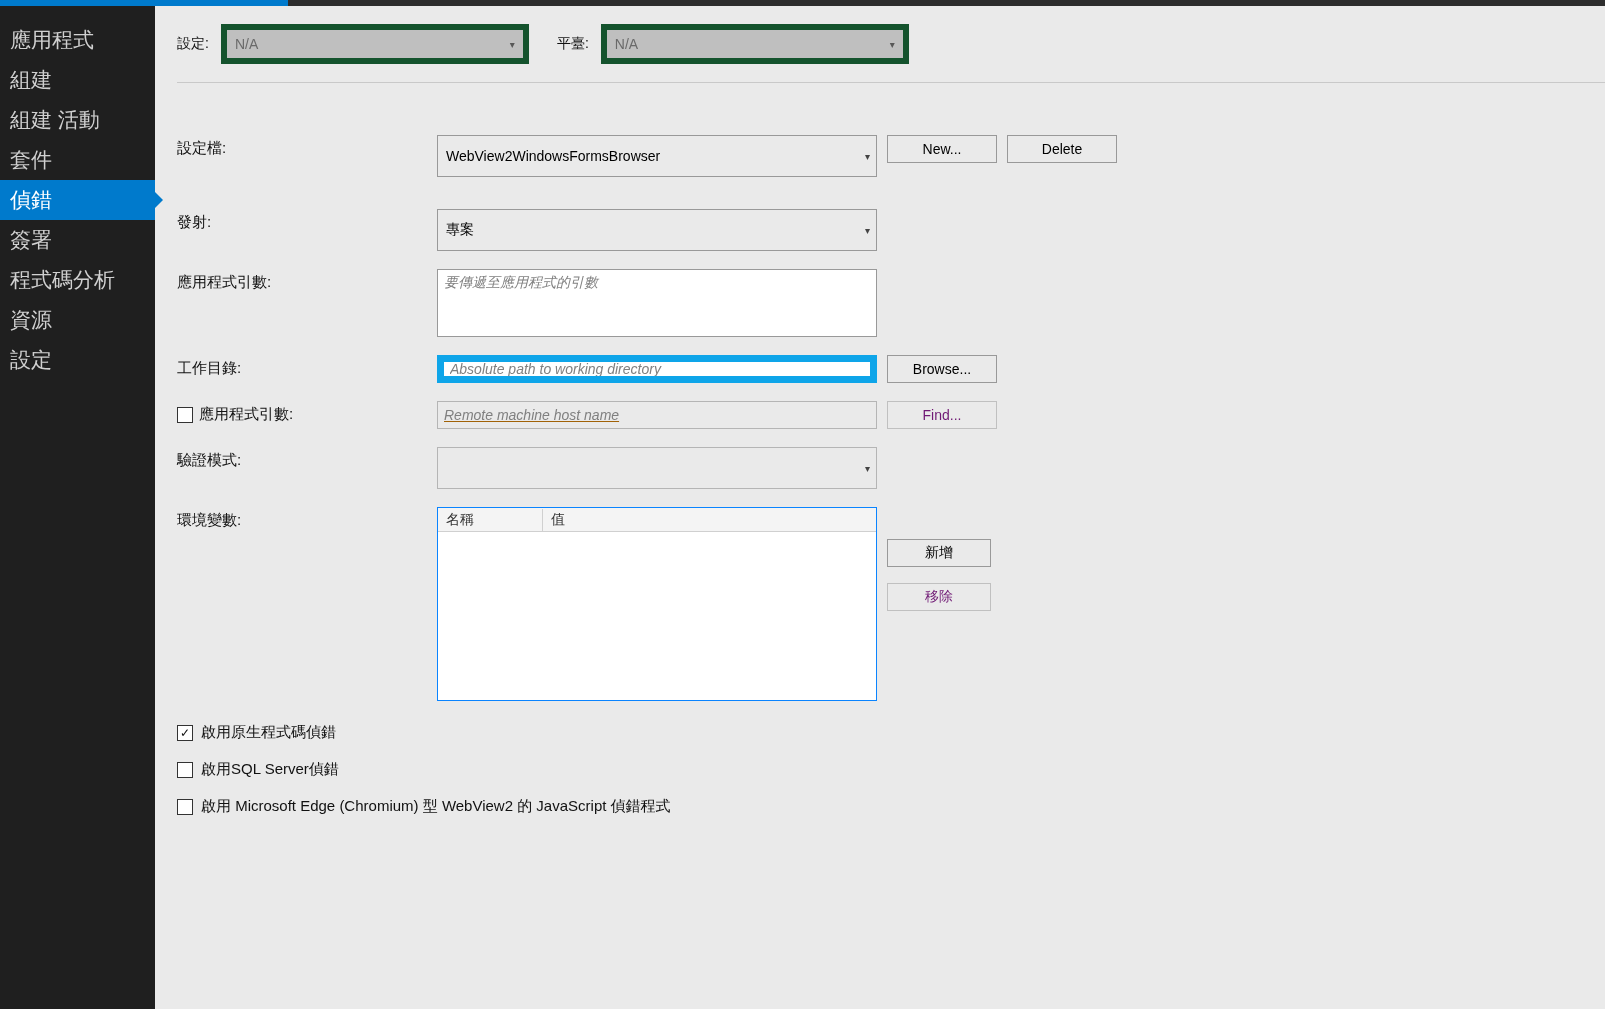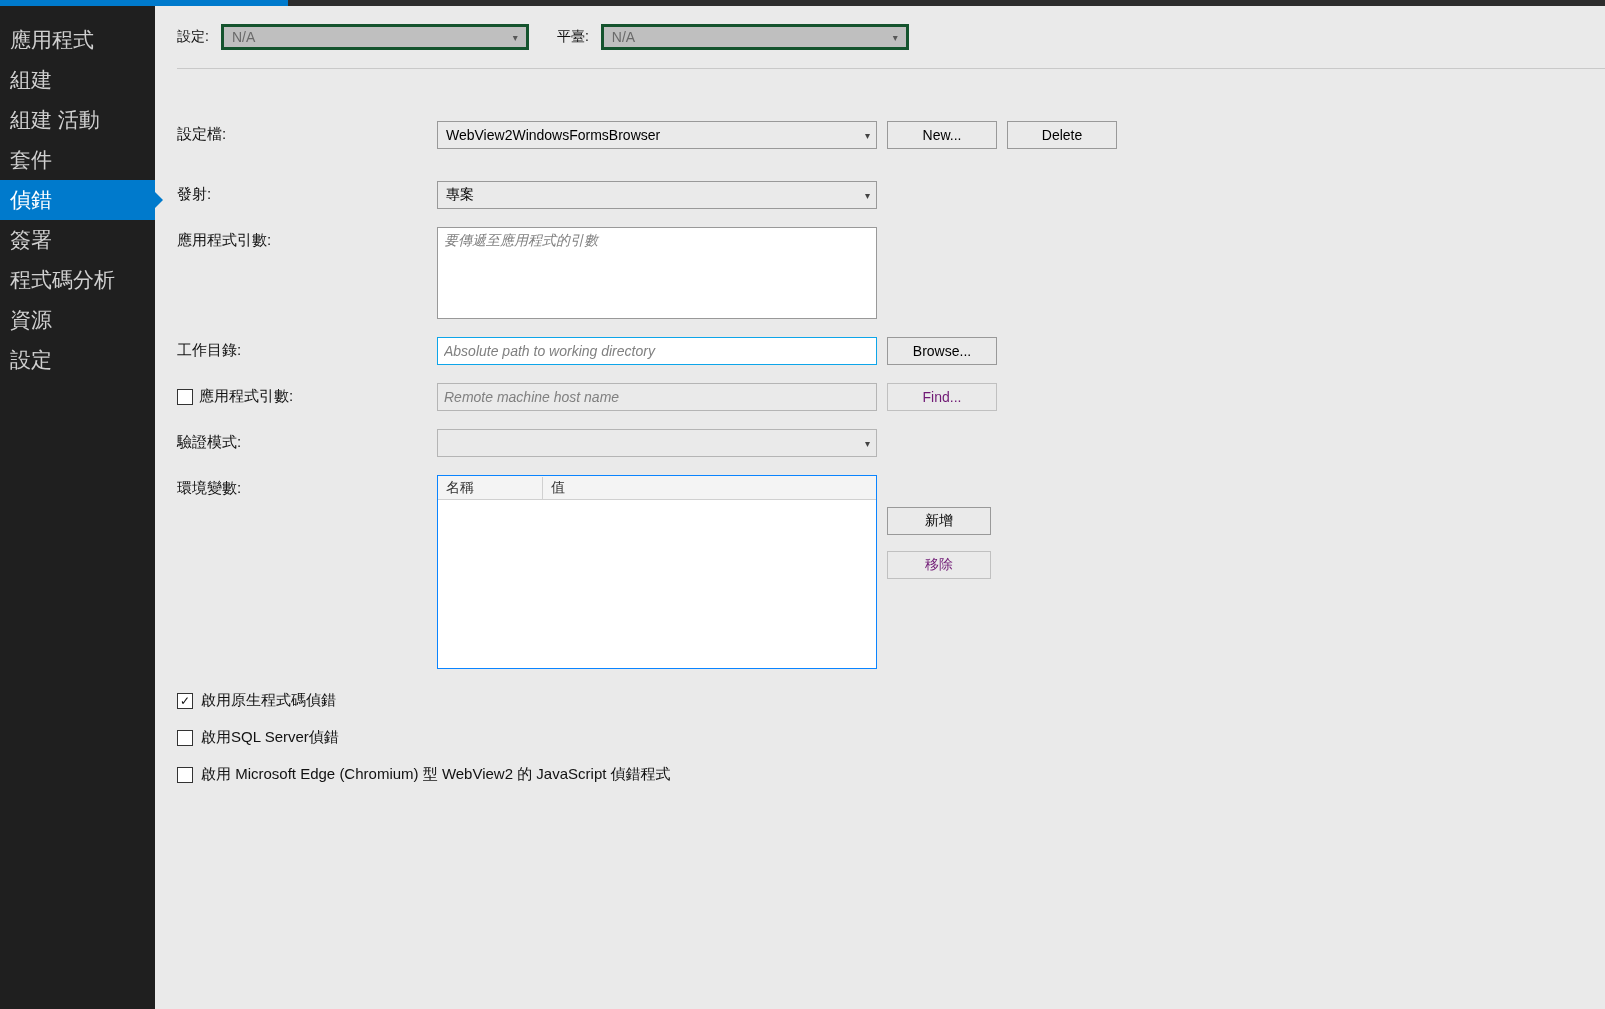--- a/index.html
+++ b/index.html
@@ -63,22 +63,22 @@
     align-items: center;
     gap: 12px;
     border-bottom: 1px solid #c9c9c9;
     padding-bottom: 18px;
     margin-bottom: 22px;
     padding-right: 8px;
   }
   .top-row .lbl { color: #111; }
   .dropdown {
     background: #bfbfbf;
-    border: 3px solid #14532d;
-    height: 26px;
+    border: 6px solid #14532d;
+    height: 40px;
     display: flex;
     align-items: center;
     justify-content: space-between;
     padding: 0 8px;
     color: #3c3c3c;
     min-width: 90px;
   }
   .dropdown .arrow {
     font-size: 10px;
     color: #585858;
@@ -98,48 +98,48 @@
     font-size: 15px;
   }
   .row-label.lbl-inline {
     display: flex;
     align-items: center;
     gap: 6px;
   }
   .combobox {
     background: #eaeaea;
     border: 1px solid #999;
-    height: 28px;
+    height: 42px;
     display: flex;
     align-items: center;
     justify-content: space-between;
     padding: 0 6px 0 8px;
     width: 100%;
   }
   .combobox .arrow { font-size: 10px; color: #444; }
   .combobox.disabled {
     color: #999;
     background: #eaeaea;
     border: 1px solid #b5b5b5;
   }
   .textinput {
     background: #fff;
-    border: 1px solid #0ea5e9;
+    border: 7px solid #0ea5e9;
     height: 28px;
     padding: 0 6px;
     width: 100%;
     font-family: inherit;
     font-size: 14px;
   }
-  .textinput.disabled { background: #eaeaea; color: #a16207; border: 1px solid #b5b5b5; }
+  .textinput.disabled { background: #eaeaea; color: #a16207; border: 1px solid #b5b5b5; text-decoration: underline; }
   .textarea {
     background: #fff;
     border: 1px solid #999;
     width: 100%;
-    height: 92px;
+    height: 68px;
     padding: 4px 6px;
     font-family: inherit;
     font-size: 14px;
     resize: none;
   }
   .textarea::placeholder, .textinput::placeholder { color: #808080; font-style: italic; }
   .btn {
     background: #eaeaea;
     border: 1px solid #999;
     height: 28px;

